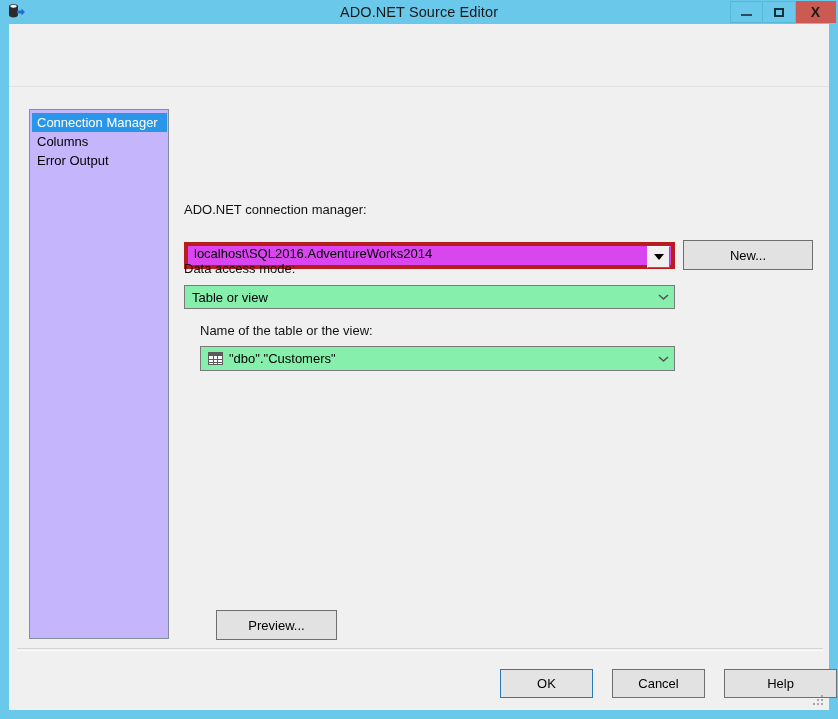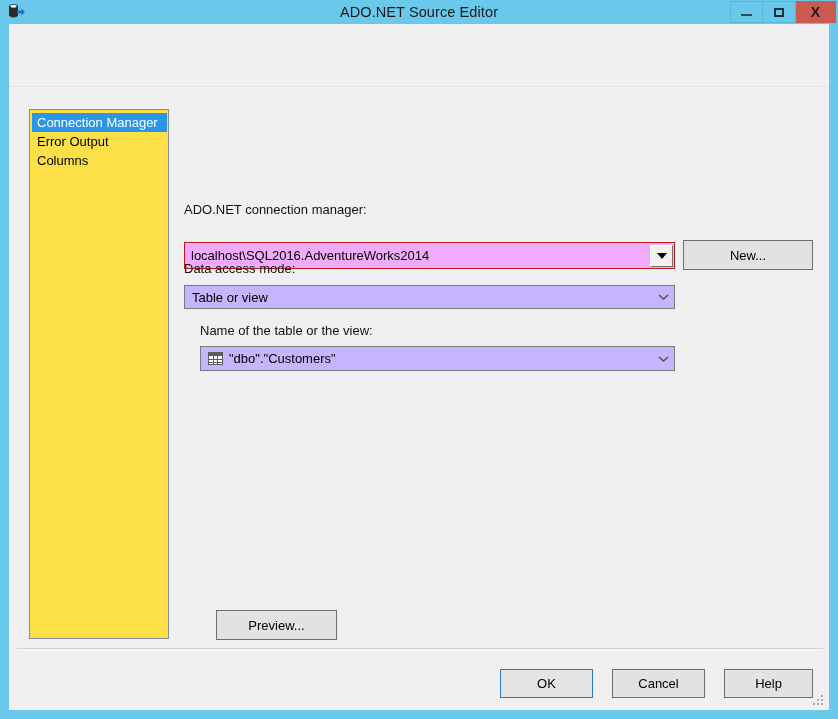--- a/index.html
+++ b/index.html
@@ -121,21 +121,21 @@
     background: #e2e2e2;
   }
 
   
   .navlist {
     position: absolute;
     left: 20px;
     top: 85px;
     width: 140px;
     height: 530px;
-    background: #fde047;
+    background: #c4b5fd;
     border: 1px solid #848e98;
     box-sizing: border-box;
     padding-top: 3px;
   }
   .navitem {
     height: 19px;
     line-height: 19px;
     font-size: 13px;
     color: #000;
     padding-left: 5px;
@@ -161,25 +161,24 @@
 
   .field-label {
     position: absolute;
     font-size: 13px;
     color: #111;
   }
 
   
   .combo-classic {
     position: absolute;
-    background: #f0abfc;
-    border: 1px solid #b91c1c;
-    box-sizing: border-box;
-    display: flex;
-    align-items: center;
+    background: #d946ef;
+    border: 4px solid #b91c1c;
+    box-sizing: border-box;
+    display: flex;
   }
   .combo-classic .val {
     flex: 1;
     font-size: 13px;
     color: #000;
     padding-left: 6px;
     white-space: nowrap;
     overflow: hidden;
   }
   .combo-btn {
@@ -198,21 +197,21 @@
   .tri-down {
     width: 0; height: 0;
     border-left: 5px solid transparent;
     border-right: 5px solid transparent;
     border-top: 6px solid #000;
   }
 
   
   .combo-modern {
     position: absolute;
-    background: #c4b5fd;
+    background: #86efac;
     border: 1px solid #7a7a7a;
     box-sizing: border-box;
     display: flex;
     align-items: center;
   }
   .combo-modern .val {
     flex: 1;
     font-size: 13px;
     color: #000;
     padding-left: 7px;
@@ -336,22 +335,22 @@
       </div>
     </div>
   </div>
 
   <div class="dialog">
 
     <div class="hdr-sep"></div>
 
     <div class="navlist">
       <div class="navitem selected">Connection Manager</div>
+      <div class="navitem">Columns</div>
       <div class="navitem">Error Output</div>
-      <div class="navitem">Columns</div>
     </div>
 
 
     <div class="field-label" style="left:175px; top:178px;">ADO.NET connection manager:</div>
     <div class="combo-classic" style="left:175px; top:218px; width:491px; height:27px;">
       <span class="val">localhost\SQL2016.AdventureWorks2014</span>
       <span class="combo-btn">
         <span class="tri-down"></span>
       </span>
     </div>
@@ -384,21 +383,21 @@
       </span>
     </div>
 
     <div class="btn" style="left:207px; top:586px; width:121px; height:30px;">Preview...</div>
 
     <div class="footer-sep"></div>
     <div class="footer-sep2"></div>
 
     <div class="btn default" style="left:491px; top:645px; width:93px; height:29px;">OK</div>
     <div class="btn" style="left:603px; top:645px; width:93px; height:29px;">Cancel</div>
-    <div class="btn" style="left:715px; top:645px; width:89px; height:29px;">Help</div>
+    <div class="btn" style="left:715px; top:645px; width:113px; height:29px;">Help</div>
 
     <div class="grip">
       <i style="left:8px; top:8px;"></i>
       <i style="left:4px; top:8px;"></i>
       <i style="left:8px; top:4px;"></i>
       <i style="left:0px; top:8px;"></i>
       <i style="left:8px; top:0px;"></i>
       <i style="left:4px; top:4px;"></i>
     </div>
 

